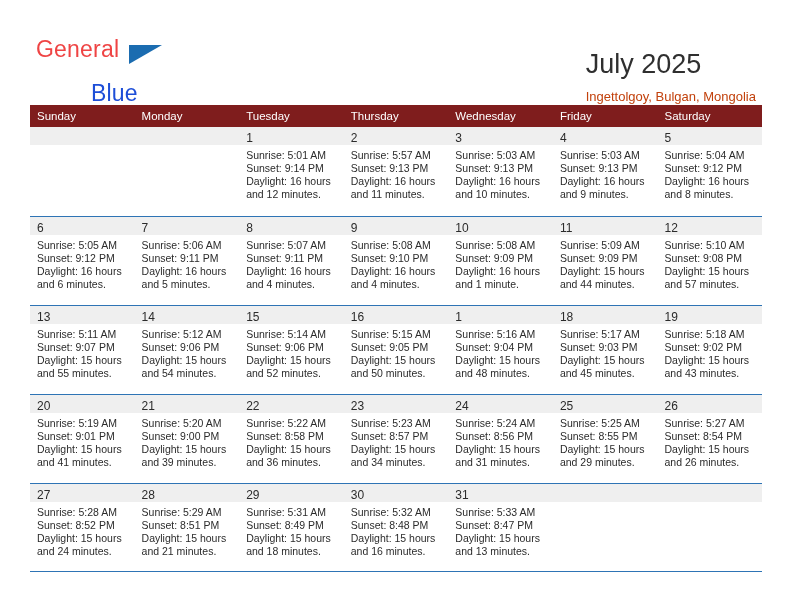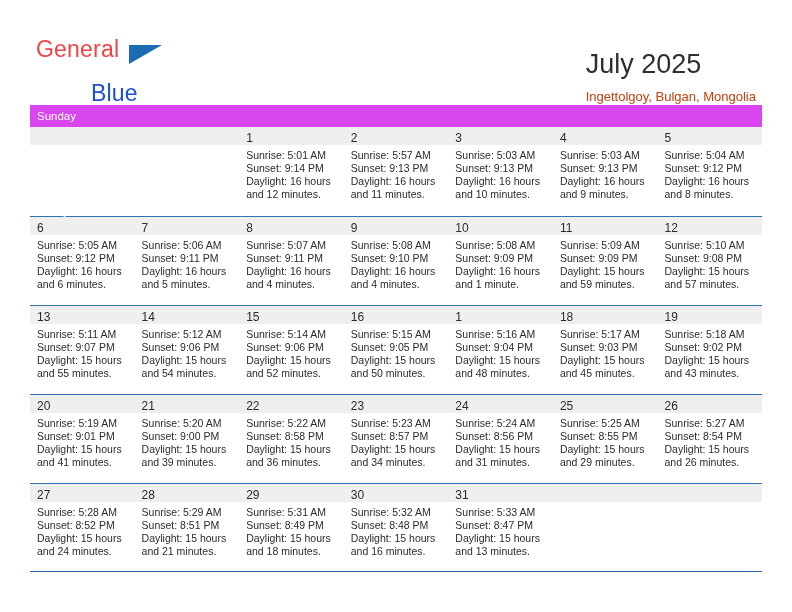--- a/index.html
+++ b/index.html
@@ -92,23 +92,22 @@
   
   .calendar {
     position: absolute;
     left: 30px;
     top: 105px;
     width: 732px;
   }
 
   .dow-row {
     display: flex;
-    background: #d946ef;
+    background: #7f1d1d;
     height: 22px;
-    flex-direction: column;
   }
   .dow {
     flex: 1 1 0;
     box-sizing: border-box;
     padding: 3px 0 0 7px;
     font-size: 11.5px;
     color: #ffffff;
     line-height: 16px;
     white-space: nowrap;
   }
@@ -328,21 +327,21 @@
               </div>
             </div>
           </div>
           <div class="cell">
             <div class="cell-inner">
               <div class="daynum-band"><span class="daynum">11</span></div>
               <div class="detail">
                 <div>Sunrise: 5:09 AM</div>
                 <div>Sunset: 9:09 PM</div>
                 <div>Daylight: 15 hours</div>
-                <div>and 59 minutes.</div>
+                <div>and 44 minutes.</div>
               </div>
             </div>
           </div>
           <div class="cell">
             <div class="cell-inner">
               <div class="daynum-band"><span class="daynum">12</span></div>
               <div class="detail">
                 <div>Sunrise: 5:10 AM</div>
                 <div>Sunset: 9:08 PM</div>
                 <div>Daylight: 15 hours</div>

